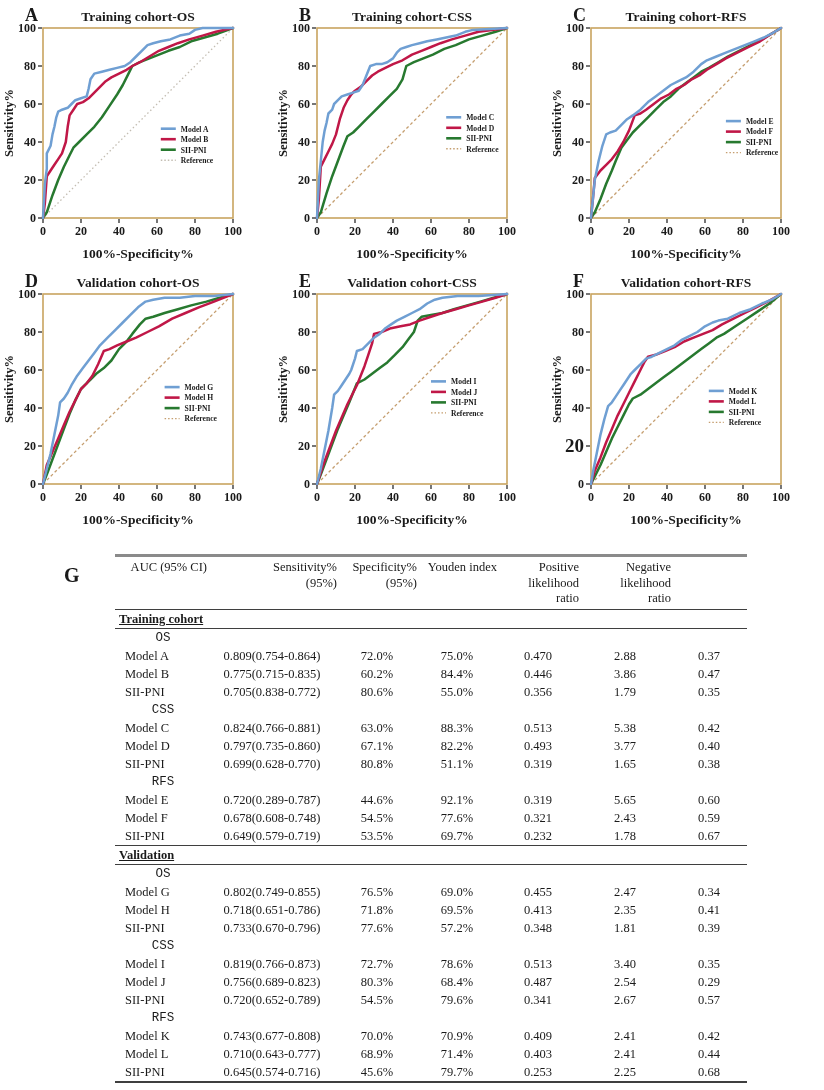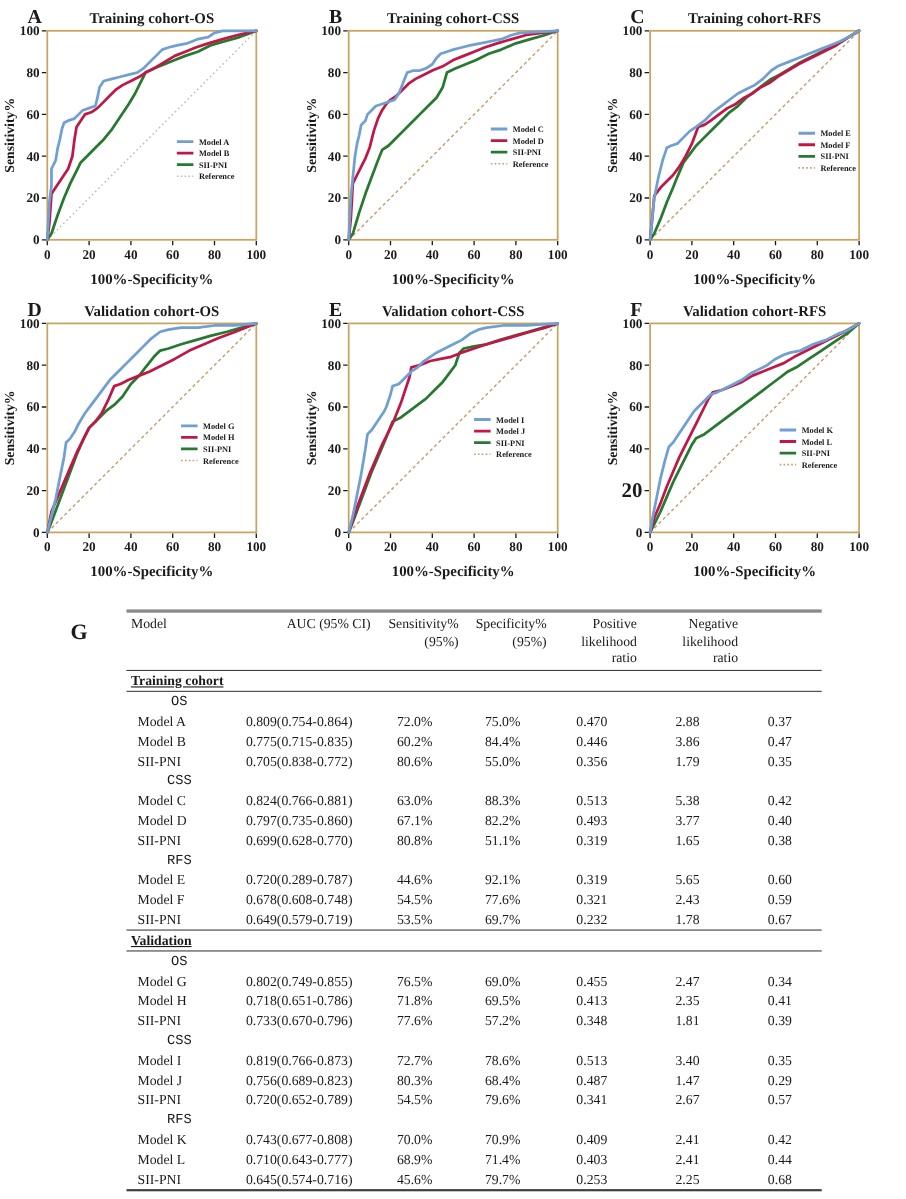--- a/index.html
+++ b/index.html
@@ -295,26 +295,26 @@
           <line x1="159.8" y1="152.4" x2="174.8" y2="152.4" stroke="#c59e6f" stroke-width="1.4" stroke-dasharray="1.5,2"></line>
           <text x="179.8" y="155.20000000000002" font-size="7.6" font-weight="bold" font-family="Liberation Serif, DejaVu Serif, serif" fill="#1a1a1a">Reference</text>
         </g>
       </svg>
     </div>
 
   <div id="table-section">
     <div class="g-letter">G</div>
     <div class="stat-table">
       <div class="trow thead">
-        <div class="th model">Model</div>
         <div class="th">AUC (95% CI)</div>
         <div class="th">Sensitivity%
 (95%)</div>
         <div class="th">Specificity%
 (95%)</div>
+        <div class="th">Youden index</div>
         <div class="th">Positive
 likelihood
 ratio</div>
         <div class="th">Negative
 likelihood
 ratio</div>
       </div>
       <div id="tbody">
           <div class="trow row-section">
             <div class="td">Training cohort</div>
@@ -495,21 +495,21 @@
             <div class="td">0.513</div>
             <div class="td">3.40</div>
             <div class="td">0.35</div>
           </div>
           <div class="trow row-data">
             <div class="td model">Model J</div>
             <div class="td">0.756(0.689-0.823)</div>
             <div class="td">80.3%</div>
             <div class="td">68.4%</div>
             <div class="td">0.487</div>
-            <div class="td">1.47</div>
+            <div class="td">2.54</div>
             <div class="td">0.29</div>
           </div>
           <div class="trow row-data">
             <div class="td model">SII-PNI</div>
             <div class="td">0.720(0.652-0.789)</div>
             <div class="td">54.5%</div>
             <div class="td">79.6%</div>
             <div class="td">0.341</div>
             <div class="td">2.67</div>
             <div class="td">0.57</div>

